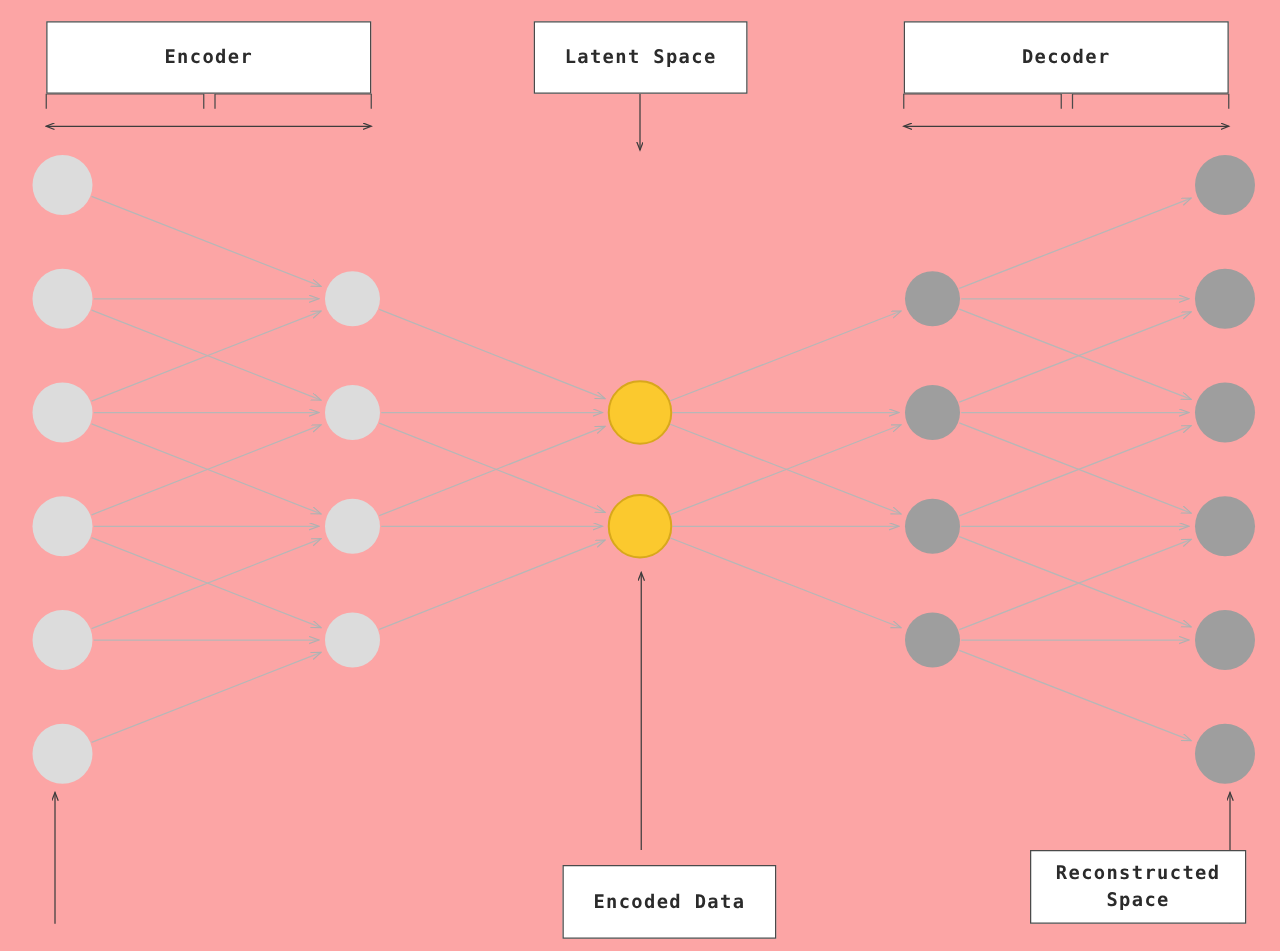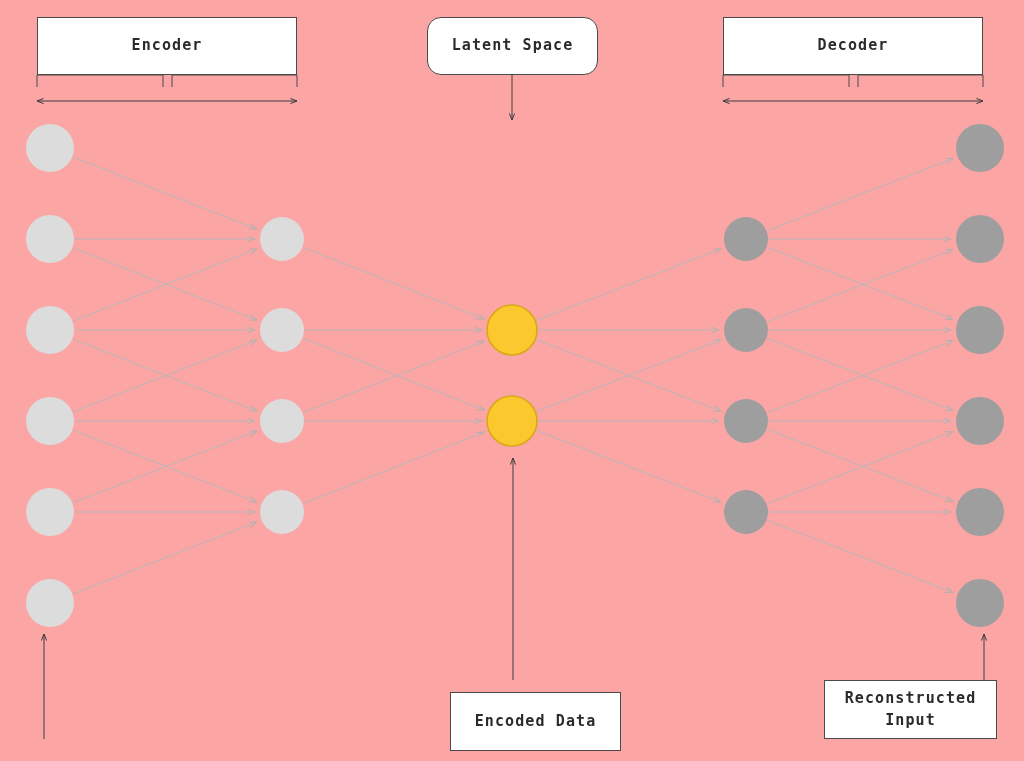--- a/index.html
+++ b/index.html
@@ -138,30 +138,30 @@
         <line x1="44" y1="739" x2="44" y2="634" stroke="#3d3d3d" stroke-width="1" marker-end="url(#arrow-dark)"></line>
         <line x1="513" y1="680" x2="513" y2="458" stroke="#3d3d3d" stroke-width="1" marker-end="url(#arrow-dark)"></line>
         <line x1="984" y1="739" x2="984" y2="634" stroke="#3d3d3d" stroke-width="1" marker-end="url(#arrow-dark)"></line>
       </g>
   </svg>
 
   <div class="label-box" id="box-encoder" style="left: 37px; top: 17px; width: 260px; height: 58px;">
     <span>Encoder</span>
   </div>
 
-  <div class="label-box" id="box-latent" style="left: 427px; top: 17px; width: 171px; height: 58px; border-radius: 14px;">
+  <div class="label-box" id="box-latent" style="left: 427px; top: 17px; width: 171px; height: 58px;">
     <span>Latent Space</span>
   </div>
 
   <div class="label-box" id="box-decoder" style="left: 723px; top: 17px; width: 260px; height: 58px;">
     <span>Decoder</span>
   </div>
 
 
   <div class="label-box" id="box-encoded-data" style="left: 450px; top: 680px; width: 171px; height: 59px; margin-top: 12px;">
     <span>Encoded Data</span>
   </div>
 
   <div class="label-box" id="box-reconstructed-data" style="left: 810px; top: 680px; width: 173px; height: 59px; margin-left: 14px;">
-    <span><span>Reconstructed</span><br><span>Input</span></span>
+    <span><span>Reconstructed</span><br><span>Space</span></span>
   </div>
 
 </div>
 
 </body></html>

